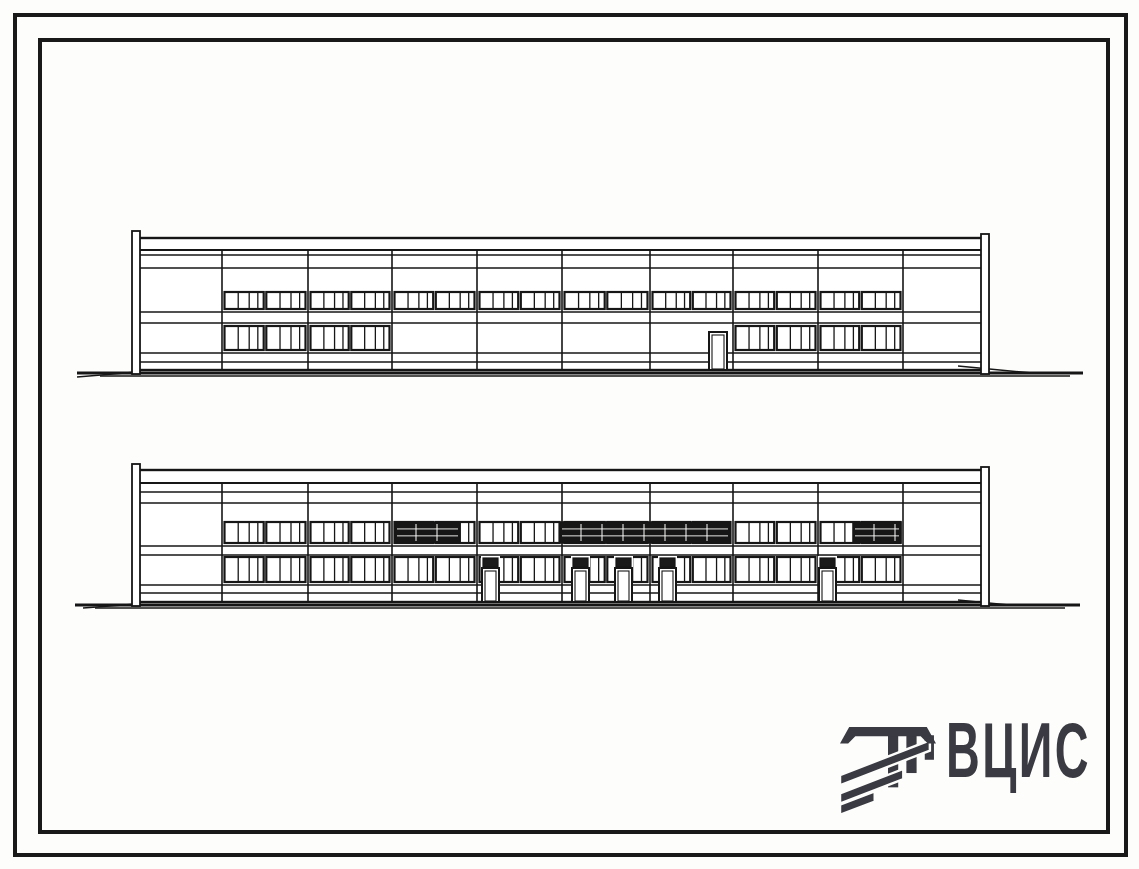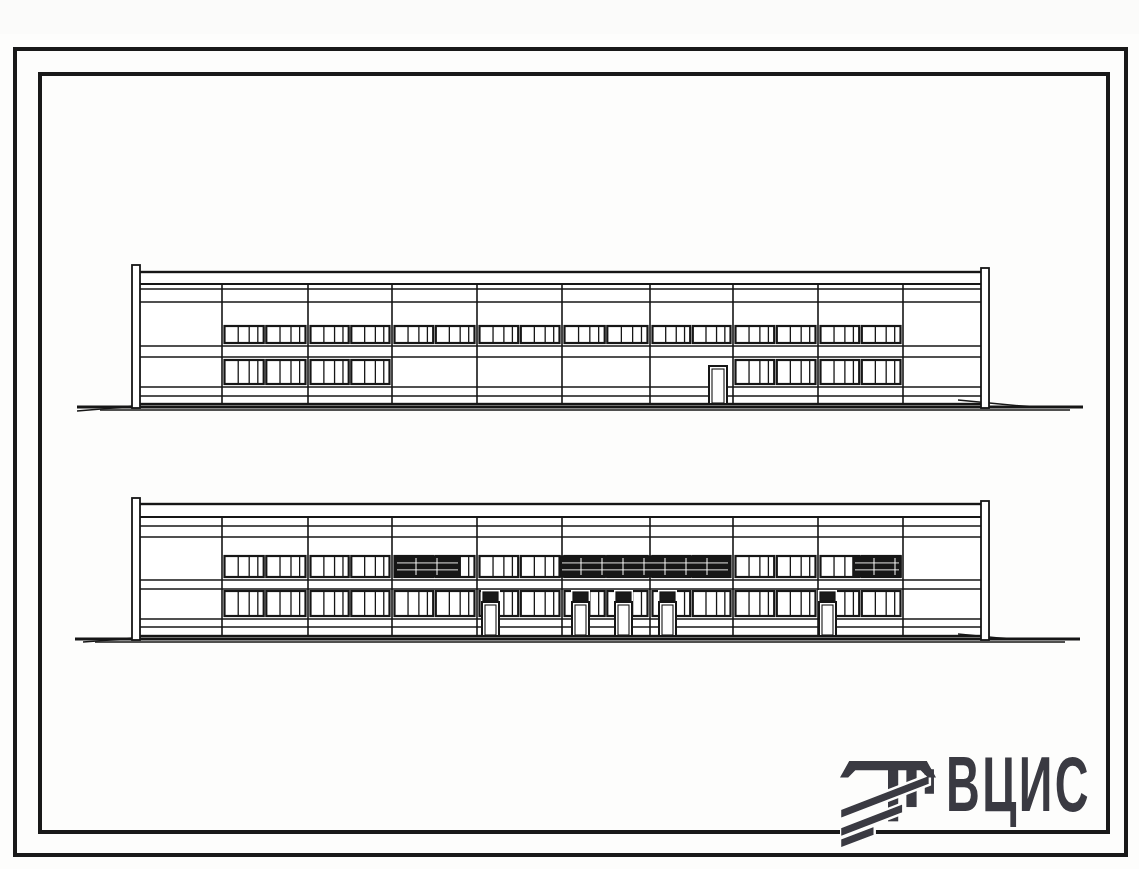--- a/index.html
+++ b/index.html
@@ -1,21 +1,21 @@
 <!DOCTYPE html>
 <html><head>
 <meta charset="utf-8">
 <style>
   html,body{margin:0;padding:0;}
   body{
     width:1139px;height:869px;position:relative;overflow:hidden;
     background:#fbfbfa;
     font-family:"Liberation Sans", sans-serif;
   }
-  .sheet{position:absolute;inset:0;background:#fdfdfc;margin-top:34px;}
+  .sheet{position:absolute;inset:0;background:#fdfdfc;}
   .frame{position:absolute;border:4px solid #191919;background:transparent;}
   .frame.outer{left:13px;top:13px;right:11px;bottom:12px;}
   .frame.inner{left:38px;top:38px;right:29px;bottom:35px;}
   .elev{position:absolute;}
   .logo{position:absolute;left:840px;top:712px;display:flex;align-items:flex-start;}
   .logo-emblem{display:block;margin-top:15px;}
   .logo-text{
     display:block;margin-left:10px;
     font-weight:bold;font-size:78px;line-height:76px;
     letter-spacing:4px;

